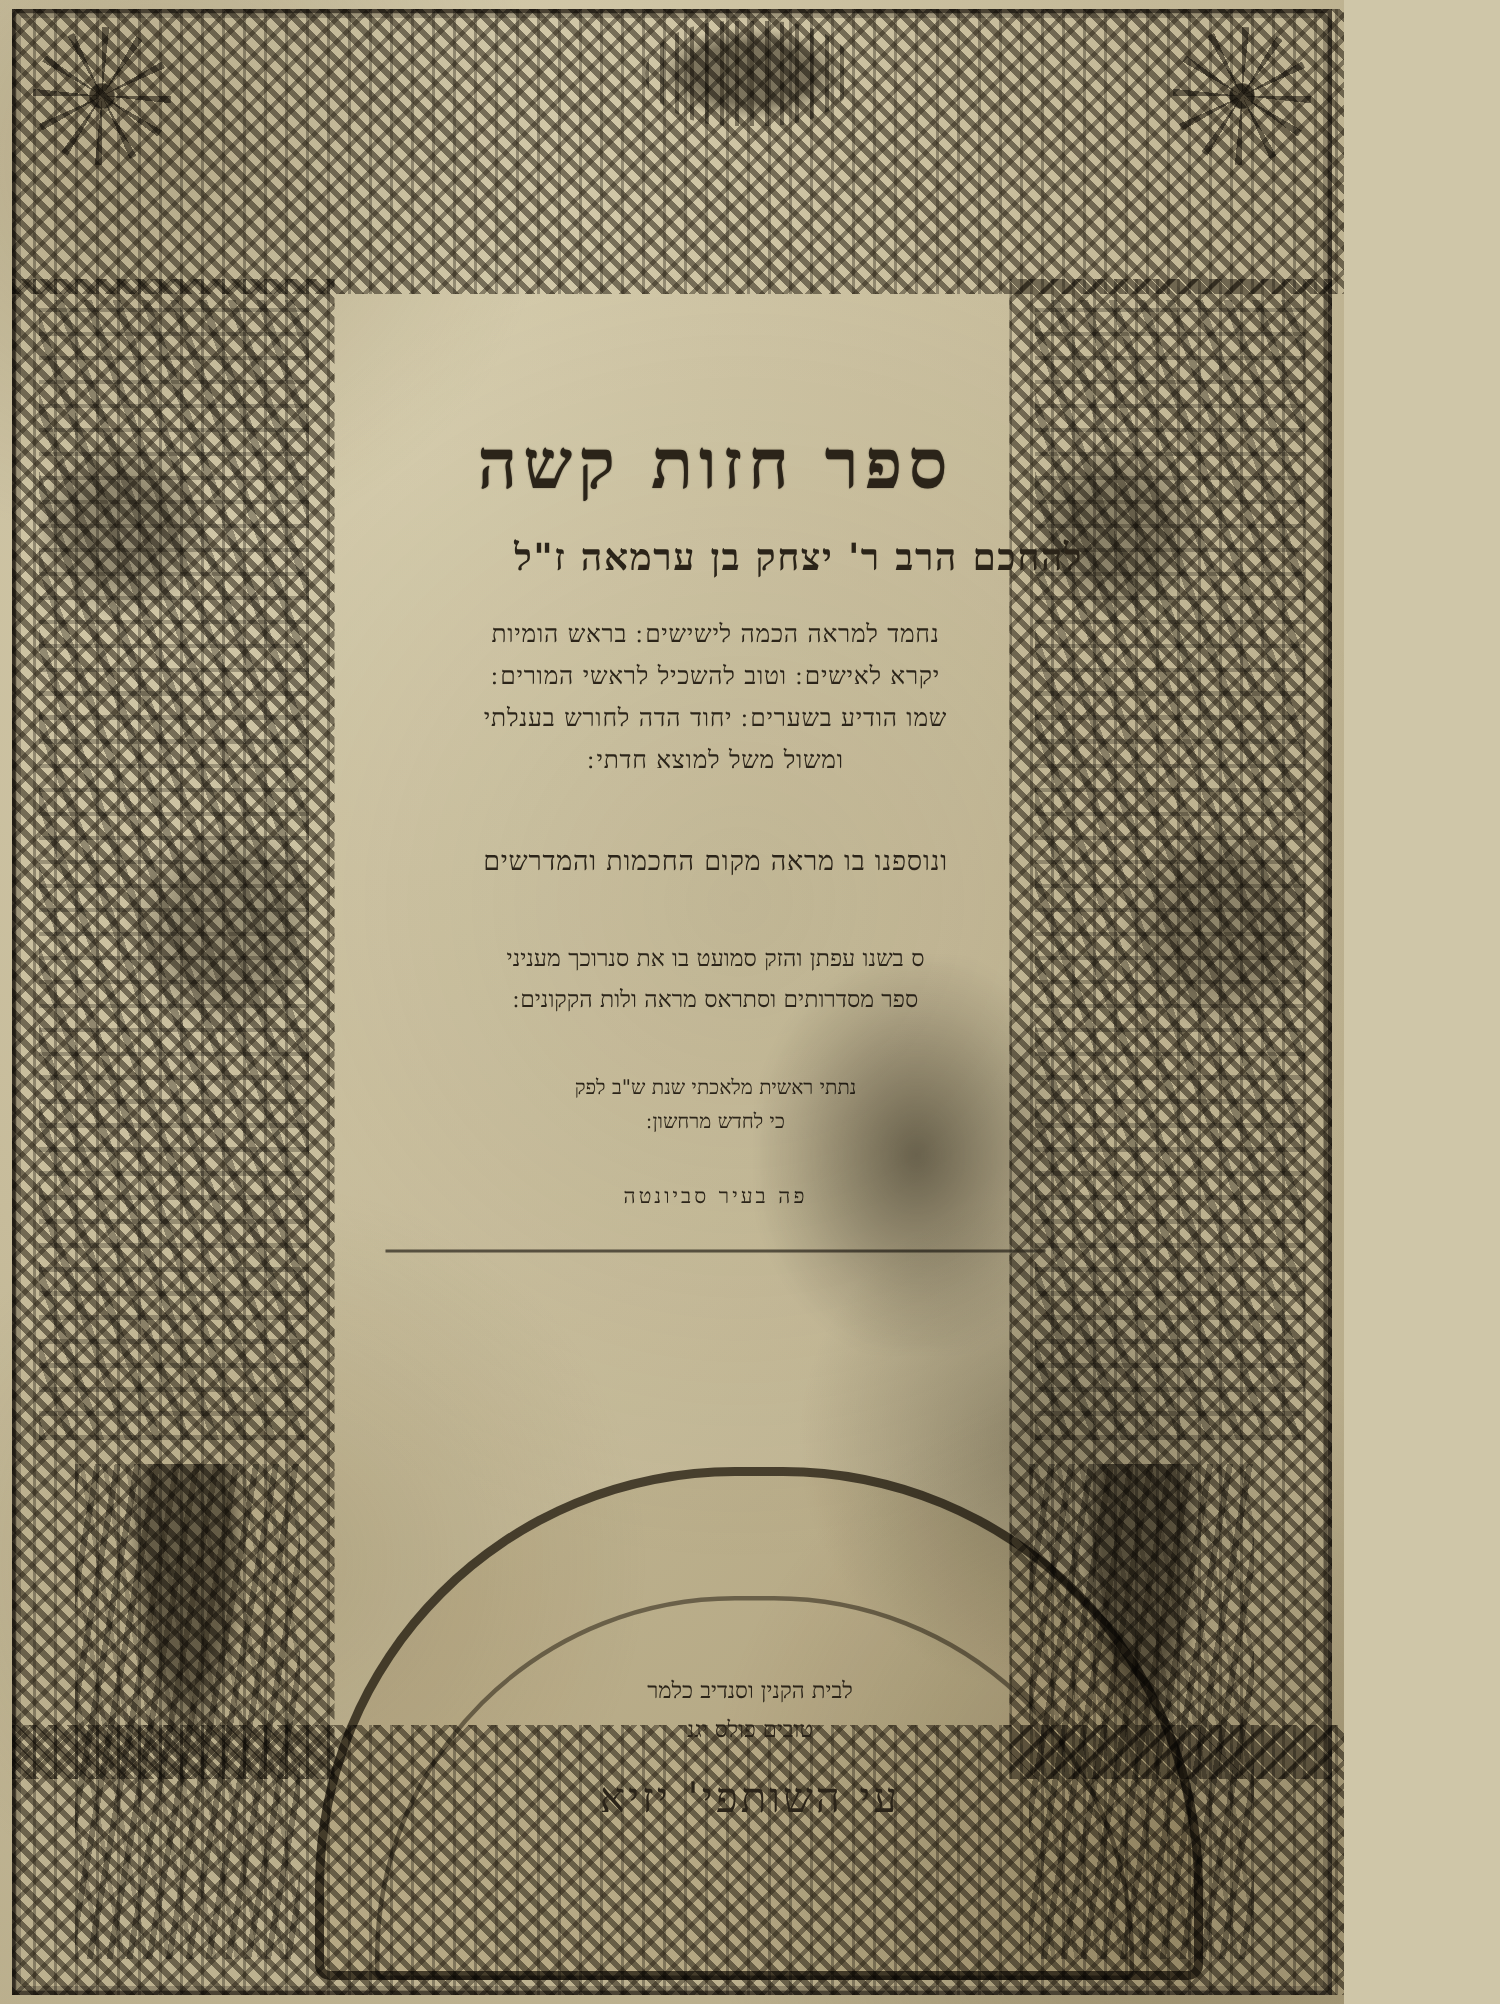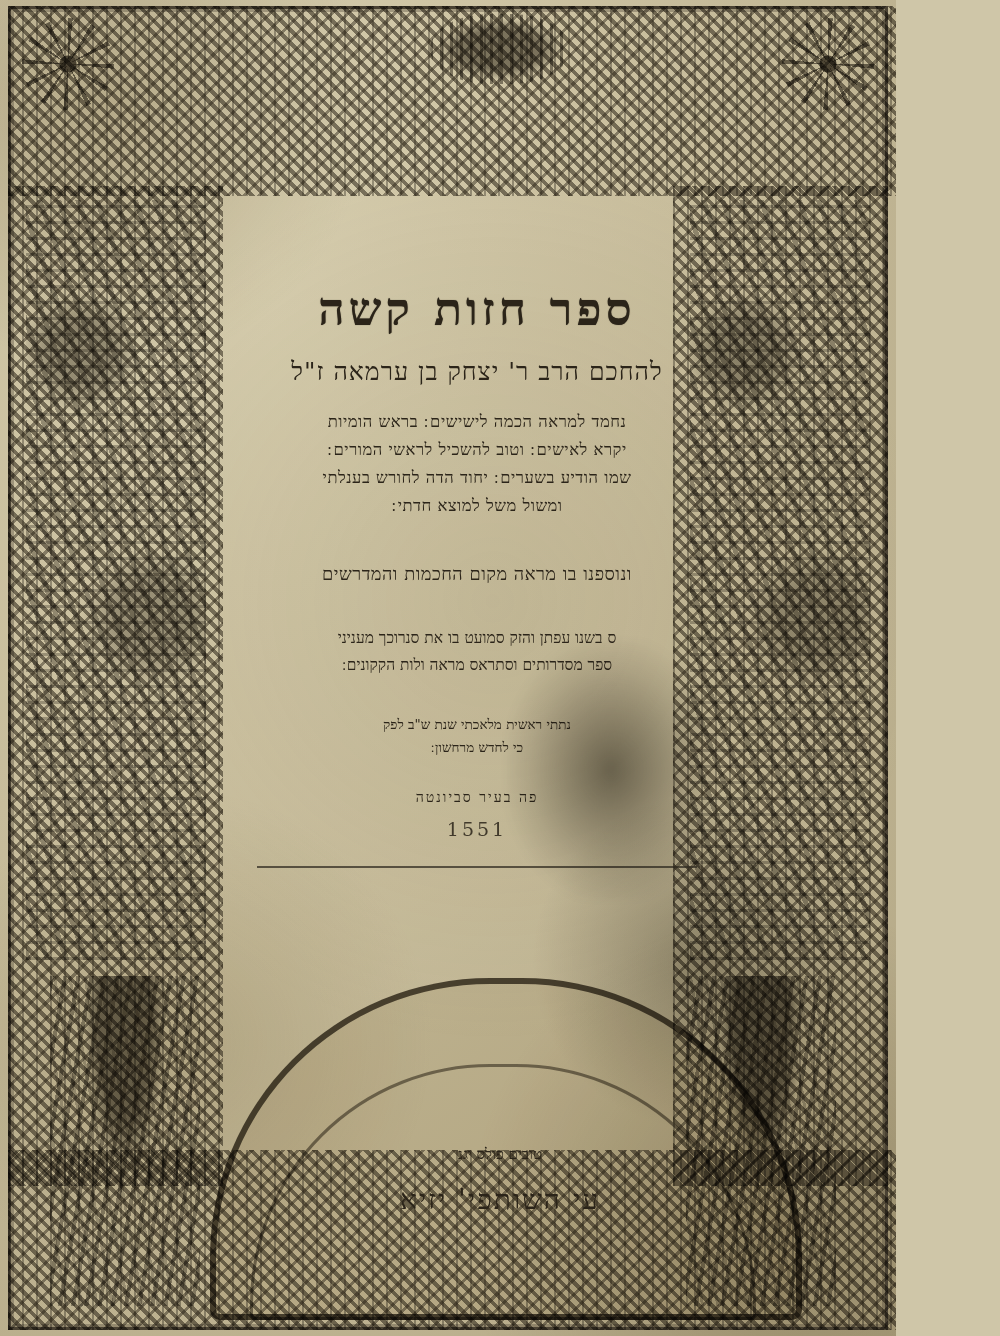--- a/index.html
+++ b/index.html
@@ -116,21 +116,21 @@
     position:absolute;left:232px;top:250px;width:490px;height:700px;
     text-align:center;
     color:#2b2419;
     direction:rtl;
   }
   .title{
     font-size:46px;line-height:1.1;letter-spacing:4px;font-weight:700;
     margin-top:34px;text-shadow:0 0 1px rgba(40,34,24,0.6);
   }
   .subtitle{
-    font-size:25px;margin-top:22px;letter-spacing:1px;font-weight:400;
+    font-size:25px;margin-top:22px;letter-spacing:1px;font-weight:700;text-align:right;
   }
   .blk{margin-top:22px;}
   .blk .ln{font-size:16.5px;line-height:28px;letter-spacing:0.5px;}
   .blk2{margin-top:38px;}
   .blk2 .ln{font-size:18px;line-height:31px;letter-spacing:0.5px;}
   .blk3{margin-top:36px;}
   .blk3 .ln{font-size:15.5px;line-height:27px;}
   .blk4{margin-top:34px;}
   .blk4 .ln{font-size:13.5px;line-height:23px;}
   .place{margin-top:30px;font-size:14px;letter-spacing:2px;}
@@ -195,25 +195,25 @@
       <div class="ln">ס בשנו עפתן והזק סמועט בו את סנרוכך מעניני</div>
       <div class="ln">ספר מסדרותים וסתראס מראה ולות הקקונים ׃</div>
     </div>
 
     <div class="blk4">
       <div class="ln">נתתי ראשית מלאכתי שנת ש"ב לפק</div>
       <div class="ln">כי לחדש מרחשון ׃</div>
     </div>
 
     <div class="place">פה בעיר סביונטה</div>
-    <div class="year">1551</div>
 
     <div class="rule"></div>
   </div>
 
   <div class="smudge"></div>
 
   <div class="imprint">
+    <div class="ln">לבית הקנין וסנדיב כלמר</div>
     <div class="ln">טובים פולס יגנ</div>
     <div class="big">עי השותפי' יזיא</div>
   </div>
 
 </div>
 
 </body></html>

